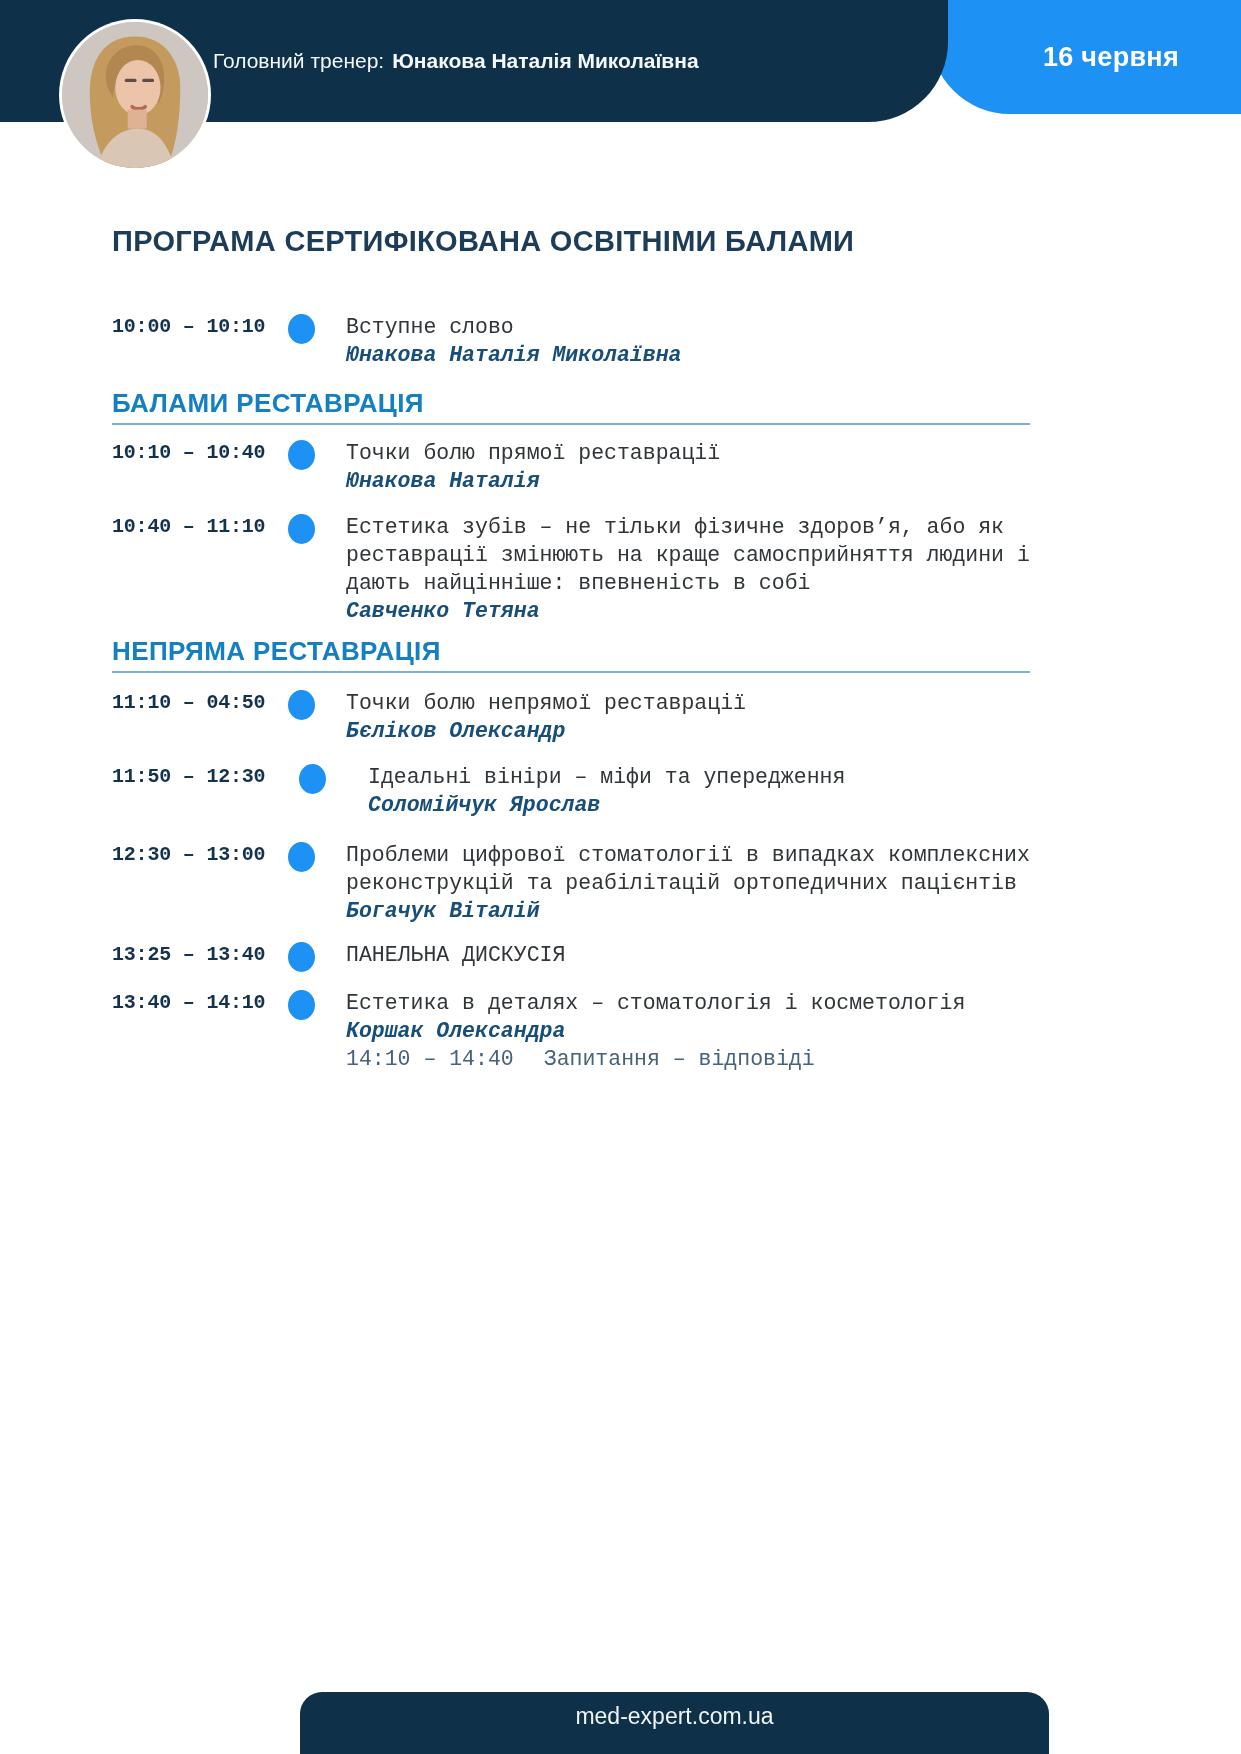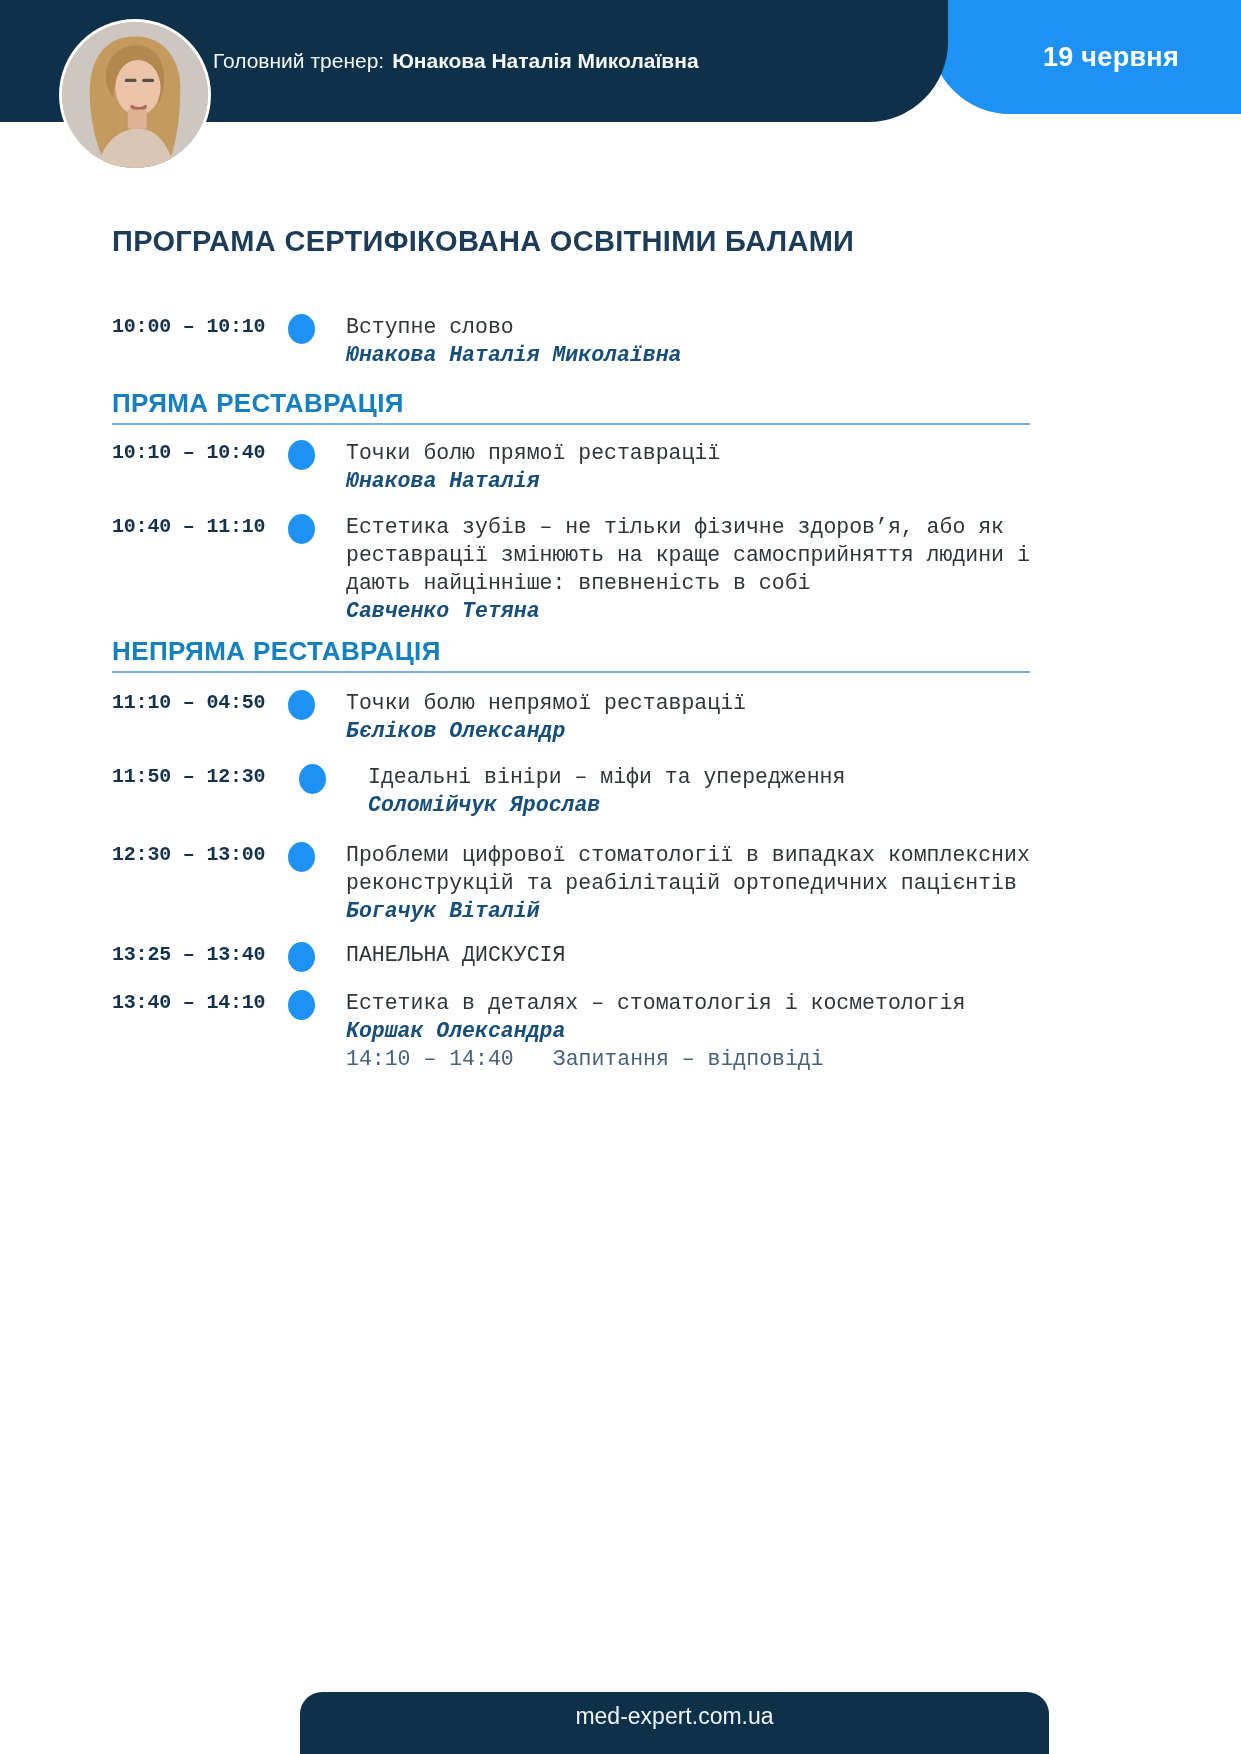--- a/index.html
+++ b/index.html
@@ -58,21 +58,21 @@
     font-size:20px;font-weight:700;color:var(--time-navy);
     letter-spacing:-0.2px;padding-top:2px;white-space:nowrap;
   }
   .dot-cell{width:84px;flex:0 0 84px;}
   .dot{
     width:27px;height:30px;border-radius:50%;
     background:var(--accent);margin-left:26px;margin-top:1px;
   }
   .content{flex:1;font-size:21.5px;line-height:28px;color:var(--text-dark);}
   .speaker{font-weight:700;font-style:italic;color:var(--speaker-blue);}
-  .qa-line{color:var(--qa-gray);display:flex;gap:9px;}
+  .qa-line{color:var(--qa-gray);display:flex;}
   .qa-time{white-space:nowrap;margin-right:30px;}
   .section h2{
     margin:0;font-size:26px;line-height:28px;font-weight:700;
     color:var(--section-blue);letter-spacing:.4px;
     padding-bottom:6px;border-bottom:2px solid var(--underline-blue);
   }
   
   .row-0{margin-top:56px;}
   .section-1{margin-top:20px;}
   .row-2{margin-top:14px;}
@@ -89,21 +89,21 @@
     background:var(--navy);border-radius:22px 22px 0 0;
     display:flex;justify-content:center;align-items:flex-start;
     padding-top:11px;box-sizing:border-box;
     color:#eef4f8;font-size:23px;
   }
 </style>
 </head>
 <body>
 
 <div class="date-badge">
-  <span>19 червня</span>
+  <span>16 червня</span>
 </div>
 
 <div class="navbar">
   <span>Головний тренер:</span>
   <span class="trainer-name">Юнакова Наталія Миколаївна</span>
 </div>
 
 <div class="avatar">
   <svg viewBox="0 0 100 100">
     <rect x="0" y="0" width="100" height="100" fill="#cdc6c1"></rect>
@@ -125,21 +125,21 @@
     <div class="dot-cell">
         <div class="dot"></div>
       </div>
     <div class="content">
       <div>Вступне слово</div>
       <div class="speaker">Юнакова Наталія Миколаївна</div>
     </div>
   </div>
 
   <div class="section section-1">
-    <h2>ПРЯМА РЕСТАВРАЦІЯ</h2>
+    <h2>БАЛАМИ РЕСТАВРАЦІЯ</h2>
   </div>
 
   <div class="row row-2">
     <div class="time">10:10 – 10:40</div>
     <div class="dot-cell">
         <div class="dot"></div>
       </div>
     <div class="content">
       <div>Точки болю прямої реставрації</div>
       <div class="speaker">Юнакова Наталія</div>

